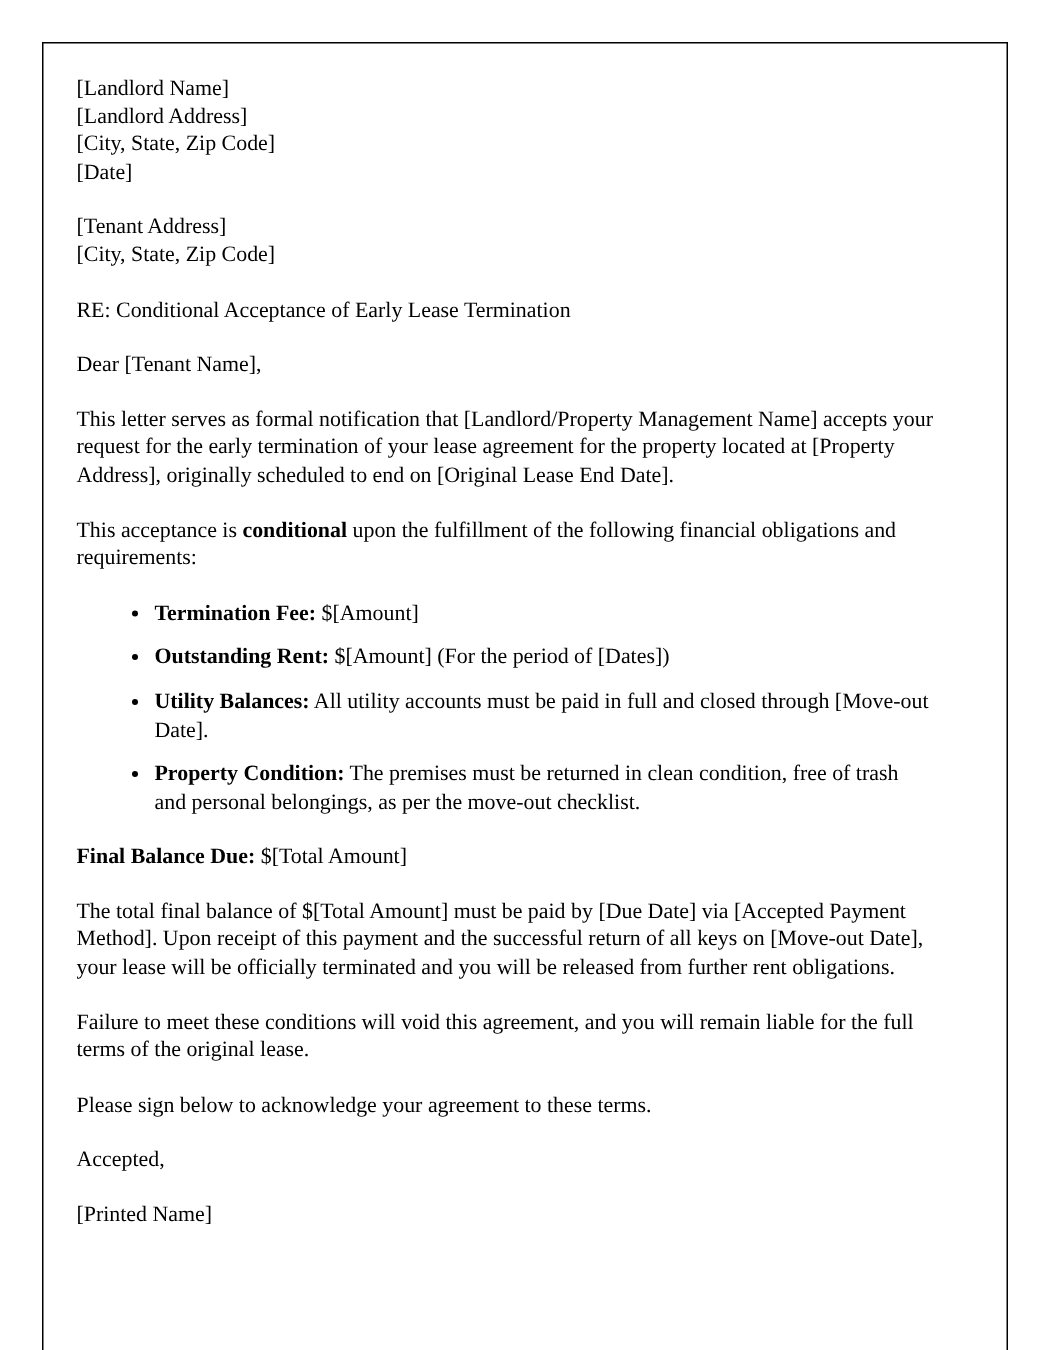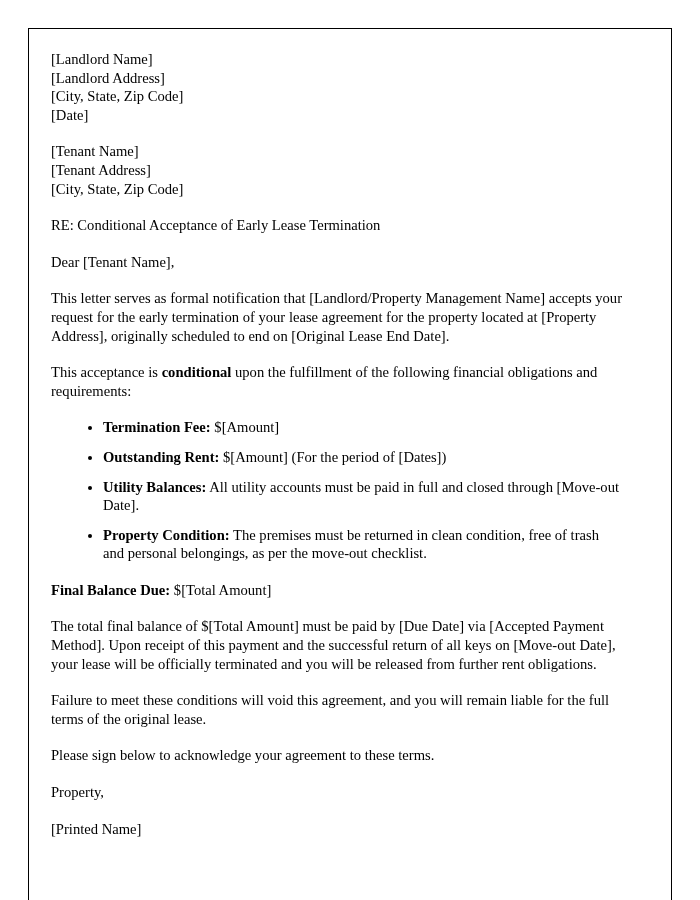--- a/index.html
+++ b/index.html
@@ -57,21 +57,20 @@
 <div class="letter">
 
   <div class="block">
     <div class="line">[Landlord Name]</div>
     <div class="line">[Landlord Address]</div>
     <div class="line">[City, State, Zip Code]</div>
     <div class="line">[Date]</div>
   </div>
 
   <div class="block">
-    <div class="line">[Tenant Name]</div>
     <div class="line">[Tenant Address]</div>
     <div class="line">[City, State, Zip Code]</div>
   </div>
 
   <p class="subject">RE: Conditional Acceptance of Early Lease Termination</p>
 
   <p>Dear [Tenant Name],</p>
 
   <p>This letter serves as formal notification that [Landlord/Property Management Name] accepts your request for the early termination of your lease agreement for the property located at [Property Address], originally scheduled to end on [Original Lease End Date].</p>
 
@@ -85,19 +84,19 @@
   </ul>
 
   <p><span class="bold">Final Balance Due:</span><span> $[Total Amount]</span></p>
 
   <p>The total final balance of $[Total Amount] must be paid by [Due Date] via [Accepted Payment Method]. Upon receipt of this payment and the successful return of all keys on [Move-out Date], your lease will be officially terminated and you will be released from further rent obligations.</p>
 
   <p>Failure to meet these conditions will void this agreement, and you will remain liable for the full terms of the original lease.</p>
 
   <p>Please sign below to acknowledge your agreement to these terms.</p>
 
-  <p>Property,</p>
+  <p>Accepted,</p>
 
   <div class="block">
     <div class="line">[Printed Name]</div>
   </div>
 
 </div>
 
 </body></html>

